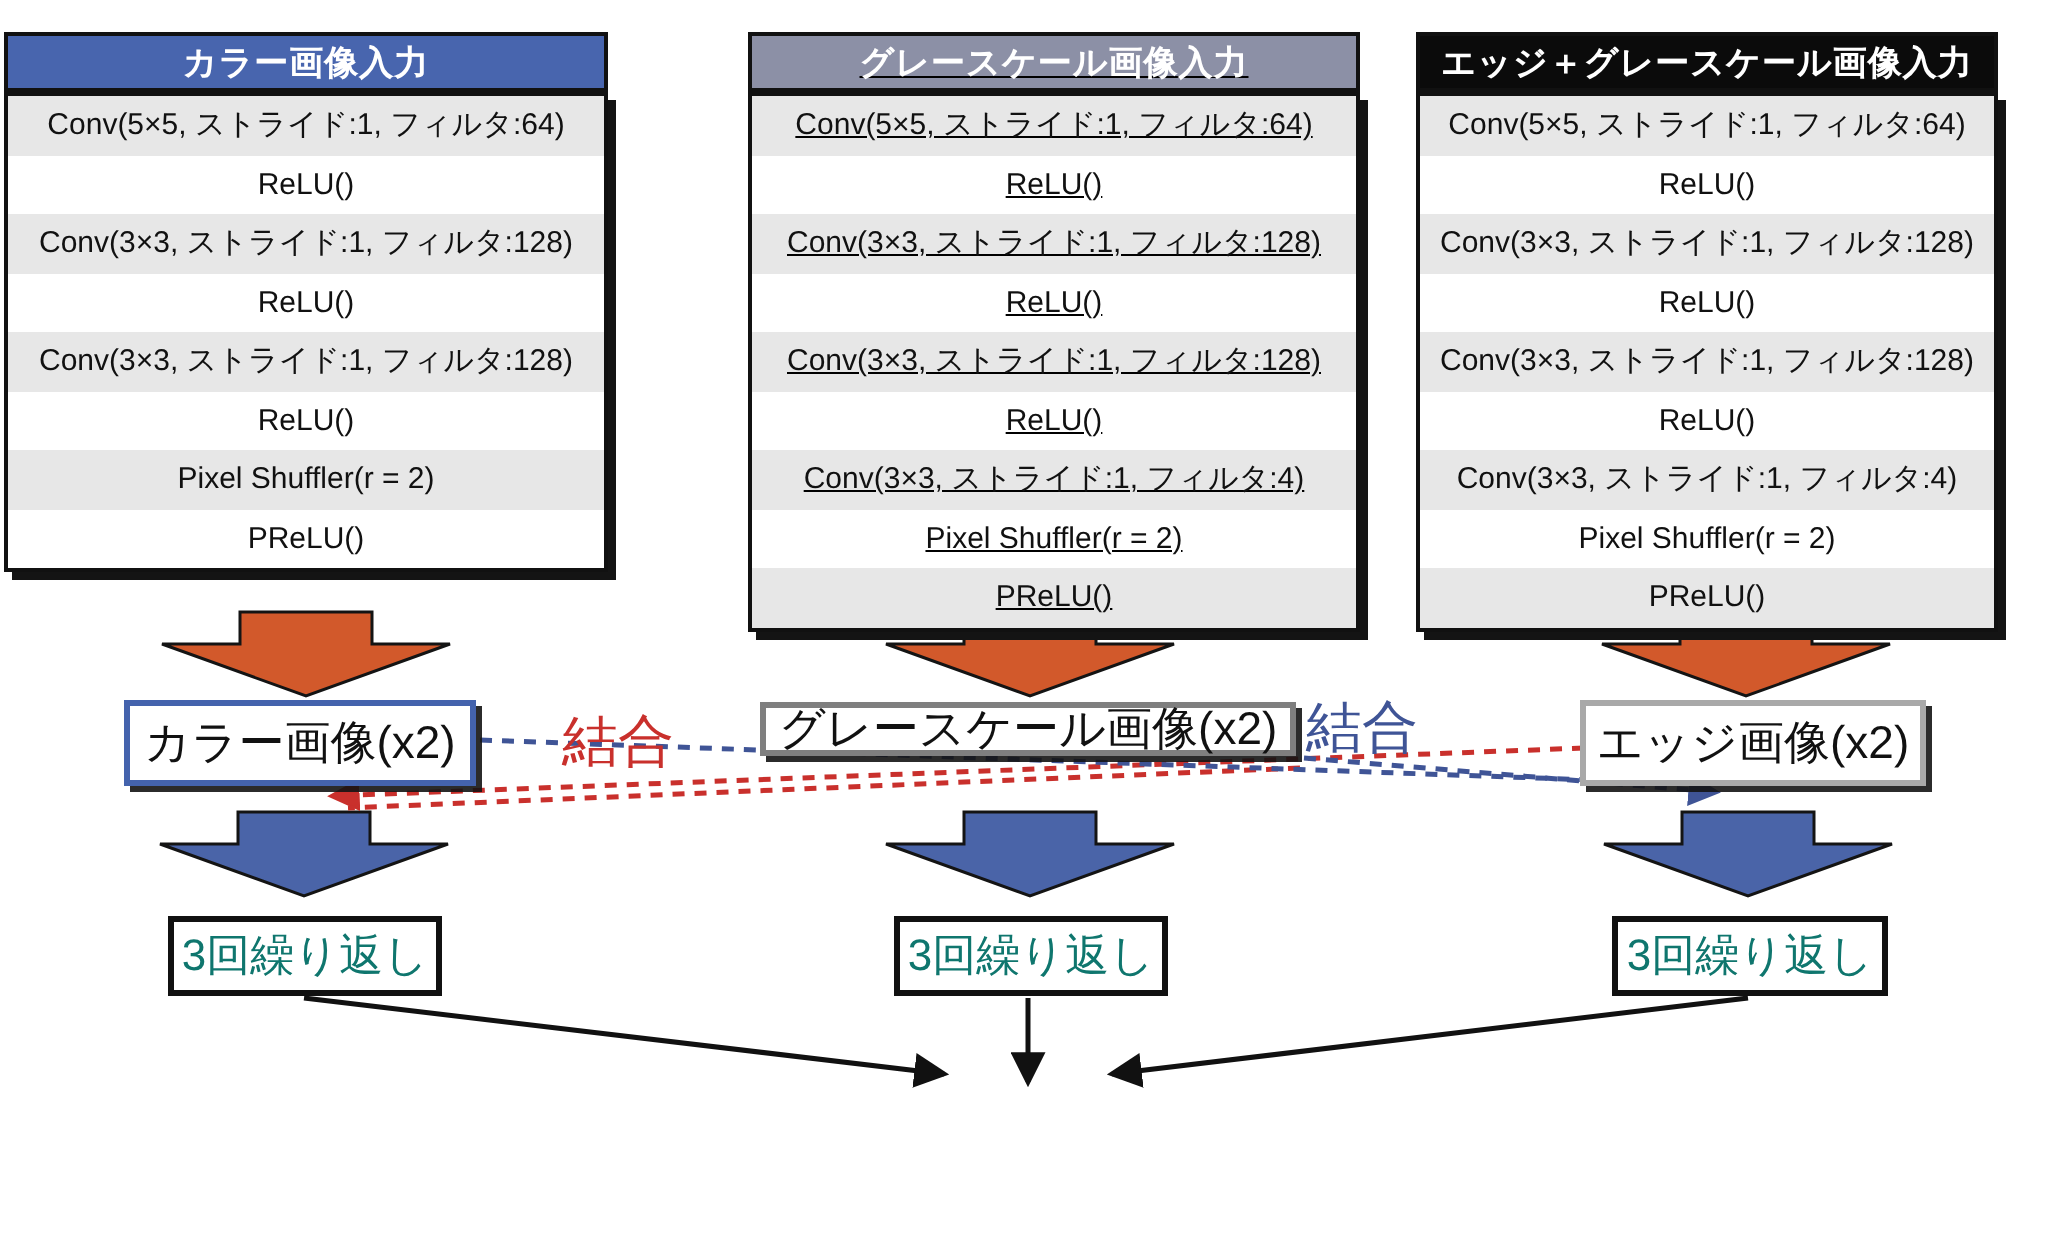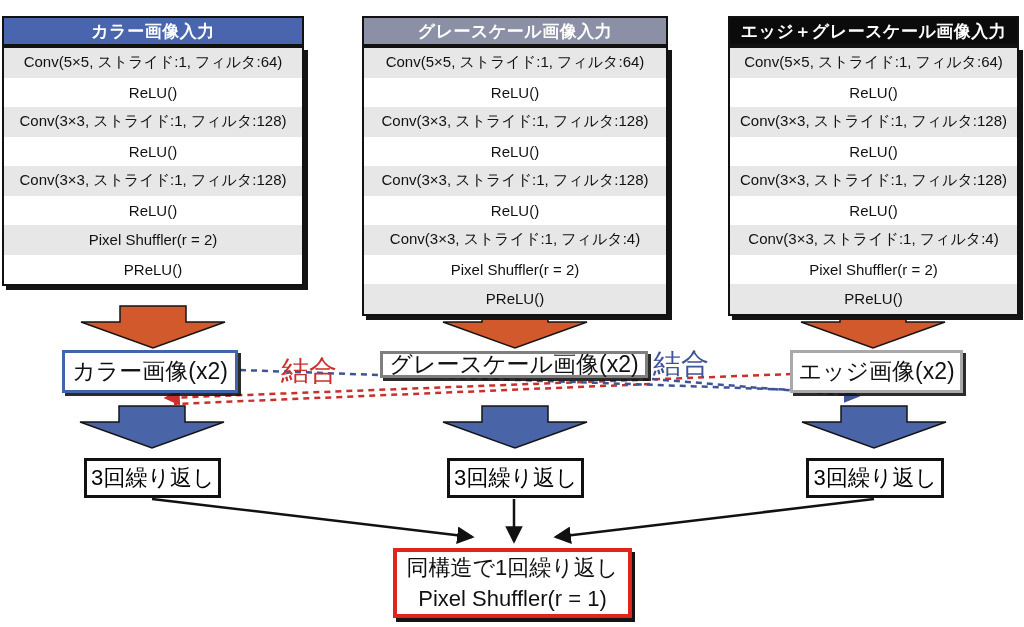--- a/index.html
+++ b/index.html
@@ -33,21 +33,21 @@
     position:absolute; z-index:2; background:#fff; display:flex; align-items:center; justify-content:center;
     font-size:23px; color:#111; box-shadow:3px 3px 0 rgba(20,20,20,0.9); white-space:nowrap;
   }
   .ob-blue   { border:3px solid var(--c-label-blue-border,#4463AD); }
   .ob-gray   { border:3px solid var(--c-label-gray-border,#7F7F7F); }
   .ob-silver { border:3px solid var(--c-label-silver-border,#A9A9A9); }
 
   
   .repeatbox {
     position:absolute; z-index:2; background:#fff; border:3px solid #111;
-    display:flex; align-items:center; justify-content:center; font-size:22px; color:#000000; white-space:nowrap;font-family:Liberation Mono, monospace;
+    display:flex; align-items:center; justify-content:center; font-size:22px; color:#0f766e; white-space:nowrap;
   }
 
   
   .finalbox {
     position:absolute; z-index:2; background:#fff; border:4px solid var(--c-final-red,#E0241E);
     box-shadow:3px 4px 0 #141414; display:flex; flex-direction:column; align-items:center; justify-content:center;
     font-size:22px; color:#111; line-height:31px; white-space:nowrap;
   }
 
   
@@ -106,36 +106,36 @@
       <div class="lrow">ReLU()</div>
       <div class="lrow">Conv(3×3, ストライド:1, フィルタ:128)</div>
       <div class="lrow">ReLU()</div>
       <div class="lrow">Conv(3×3, ストライド:1, フィルタ:128)</div>
       <div class="lrow">ReLU()</div>
       <div class="lrow">Pixel Shuffler(r = 2)</div>
       <div class="lrow">PReLU()</div>
     </div>
   </div>
 
-  <div class="col" style="left:362px; width:306px;">
+  <div class="col" style="left:374px; width:306px;text-decoration:underline;">
     <div class="col-header hdr-gray">グレースケール画像入力</div>
     <div class="col-table">
       <div class="lrow">Conv(5×5, ストライド:1, フィルタ:64)</div>
       <div class="lrow">ReLU()</div>
       <div class="lrow">Conv(3×3, ストライド:1, フィルタ:128)</div>
       <div class="lrow">ReLU()</div>
       <div class="lrow">Conv(3×3, ストライド:1, フィルタ:128)</div>
       <div class="lrow">ReLU()</div>
       <div class="lrow">Conv(3×3, ストライド:1, フィルタ:4)</div>
       <div class="lrow">Pixel Shuffler(r = 2)</div>
       <div class="lrow">PReLU()</div>
     </div>
   </div>
 
-  <div class="col" style="left:728px; width:291px;">
+  <div class="col" style="left:708px; width:291px;">
     <div class="col-header hdr-black">エッジ＋グレースケール画像入力</div>
     <div class="col-table">
       <div class="lrow">Conv(5×5, ストライド:1, フィルタ:64)</div>
       <div class="lrow">ReLU()</div>
       <div class="lrow">Conv(3×3, ストライド:1, フィルタ:128)</div>
       <div class="lrow">ReLU()</div>
       <div class="lrow">Conv(3×3, ストライド:1, フィルタ:128)</div>
       <div class="lrow">ReLU()</div>
       <div class="lrow">Conv(3×3, ストライド:1, フィルタ:4)</div>
       <div class="lrow">Pixel Shuffler(r = 2)</div>
@@ -147,18 +147,14 @@
   <div class="outbox ob-gray" style="left:380px; top:351px; width:268px; height:27px;">グレースケール画像(x2)</div>
   <div class="outbox ob-silver" style="left:790px; top:350px; width:173px; height:43px;">エッジ画像(x2)</div>
 
   <div class="concat-label concat-red" style="left:281px; top:352px;">結合</div>
   <div class="concat-label concat-blue" style="left:653px; top:345px;">結合</div>
 
   <div class="repeatbox" style="left:84px; top:458px; width:137px; height:40px;">3回繰り返し</div>
   <div class="repeatbox" style="left:447px; top:458px; width:137px; height:40px;">3回繰り返し</div>
   <div class="repeatbox" style="left:806px; top:458px; width:138px; height:40px;">3回繰り返し</div>
 
-  <div class="finalbox" style="left:393px; top:548px; width:239px; height:70px;">
-    <div>同構造で1回繰り返し</div>
-    <div>Pixel Shuffler(r = 1)</div>
-  </div>
 
 </div>
 
 </body></html>

